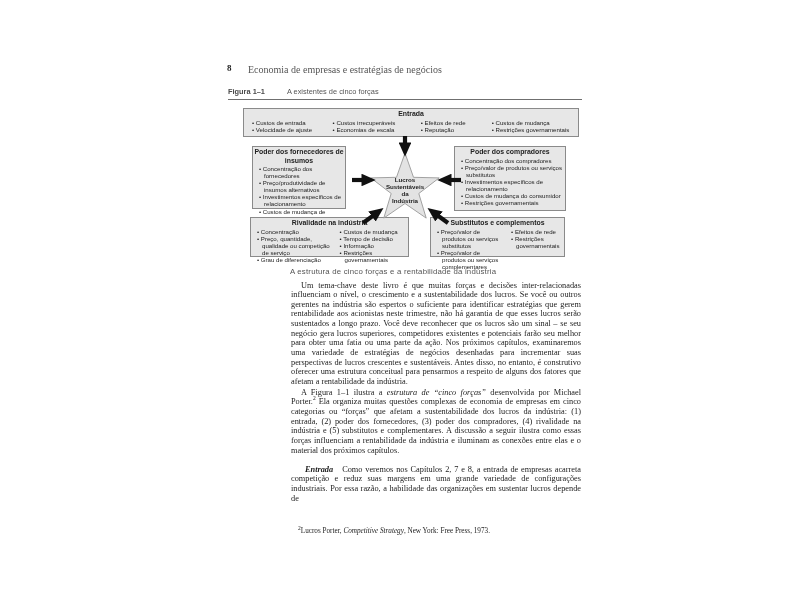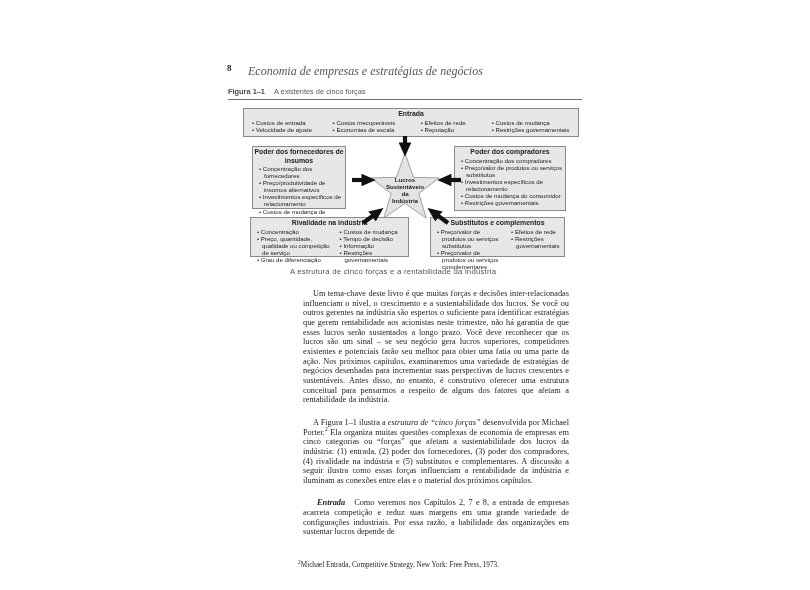--- a/index.html
+++ b/index.html
@@ -5,25 +5,25 @@
   html,body{margin:0;padding:0;}
   body{
     width:810px;height:590px;background:#ffffff;position:relative;overflow:hidden;
     font-family:"Liberation Serif", serif;color:#1c1c1c;
     -webkit-font-smoothing:antialiased;
   }
   .abs{position:absolute;}
 
   
   .page-num{left:227px;top:63px;font-size:9px;font-weight:bold;color:#222;}
-  .running-head{left:248px;top:64px;font-size:12px;font-style:italic;color:#555;}
+  .running-head{left:248px;top:64px;font-size:10px;color:#555;}
 
   
   .fig-caption{left:228px;top:87px;font-family:"Liberation Sans",sans-serif;font-size:7.4px;color:#555;}
-  .fig-caption .fig-label{font-weight:bold;margin-right:9px;color:#4a4a4a;}
+  .fig-caption .fig-label{font-weight:bold;margin-right:22px;color:#4a4a4a;}
   .caption-rule{left:228px;top:99px;width:354px;height:1px;background:#6f6f6f;}
 
   
   .figure{left:228px;top:103px;width:354px;height:166px;}
   .dbox{
     position:absolute;background:#e7e7e7;border:1px solid #8a8a8a;
     font-family:"Liberation Sans",sans-serif;color:#222;box-sizing:border-box;
   }
   .dbox .dtitle{
     font-size:6.9px;font-weight:bold;text-align:center;line-height:8.5px;
@@ -53,31 +53,31 @@
   }
   .fig-svg{left:0;top:0;width:354px;height:166px;z-index:2;}
 
   
   .text-block{left:290px;top:267px;width:292px;}
   .section-heading{
     font-family:"Liberation Sans",sans-serif;font-size:7.8px;color:#555;
     letter-spacing:0.2px;margin:0 0 4.5px 0;font-weight:normal;
   }
   .text-block p{
-    margin:13px;font-size:8.3px;line-height:9.65px;text-align:justify;
+    margin:1px;font-size:8.3px;line-height:9.65px;text-align:justify;
     text-indent:10px;color:#1c1c1c;
   }
   .text-block p.p-entry{margin-top:9.5px;text-indent:14px;}
   .runin{font-weight:bold;font-style:italic;}
   .runin-gap{display:inline-block;width:9px;}
   sup{font-size:5.5px;line-height:0;}
   .footnote{
     margin-top:24px;font-size:7.2px;line-height:8.6px;color:#222;text-indent:8px;
   }
-  .footnote .it{}
+  .footnote .it{font-style:italic;}
 </style>
 </head>
 <body>
 
 <div class="abs page-num">8</div>
 <div class="abs running-head">Economia de empresas e estratégias de negócios</div>
 
 <div class="abs fig-caption">
   <span class="fig-label">Figura 1–1</span><span>A existentes de cinco forças</span>
 </div>
@@ -182,14 +182,14 @@
 
 <div class="abs text-block">
   <h2 class="section-heading">A estrutura de cinco forças e a rentabilidade da indústria</h2>
 
   <p>Um tema-chave deste livro é que muitas forças e decisões inter-relacionadas influenciam o nível, o crescimento e a sustentabilidade dos lucros. Se você ou outros gerentes na indústria são espertos o suficiente para identificar estratégias que gerem rentabilidade aos acionistas neste trimestre, não há garantia de que esses lucros serão sustentados a longo prazo. Você deve reconhecer que os lucros são um sinal – se seu negócio gera lucros superiores, competidores existentes e potenciais farão seu melhor para obter uma fatia ou uma parte da ação. Nos próximos capítulos, examinaremos uma variedade de estratégias de negócios desenhadas para incrementar suas perspectivas de lucros crescentes e sustentáveis. Antes disso, no entanto, é construtivo oferecer uma estrutura conceitual para pensarmos a respeito de alguns dos fatores que afetam a rentabilidade da indústria.</p>
 
   <p><span>A Figura 1–1 ilustra a </span><span class="it" style="font-style:italic">estrutura de “cinco forças”</span><span> desenvolvida por Michael Porter.</span><sup>2</sup><span> Ela organiza muitas questões complexas de economia de empresas em cinco categorias ou “forças” que afetam a sustentabilidade dos lucros da indústria: (1) entrada, (2) poder dos fornecedores, (3) poder dos compradores, (4) rivalidade na indústria e (5) substitutos e complementares. A discussão a seguir ilustra como essas forças influenciam a rentabilidade da indústria e iluminam as conexões entre elas e o material dos próximos capítulos.</span></p>
 
   <p class="p-entry"><span class="runin">Entrada</span><span class="runin-gap"></span><span>Como veremos nos Capítulos 2, 7 e 8, a entrada de empresas acarreta competição e reduz suas margens em uma grande variedade de configurações industriais. Por essa razão, a habilidade das organizações em sustentar lucros depende de</span></p>
 
-  <div class="footnote"><sup>2</sup><span>Michael Entrada, </span><span class="it">Competitive Strategy</span><span>, New York: Free Press, 1973.</span></div>
+  <div class="footnote"><sup>2</sup><span>Lucros Porter, </span><span class="it">Competitive Strategy</span><span>, New York: Free Press, 1973.</span></div>
 </div>
 
 </body></html>

